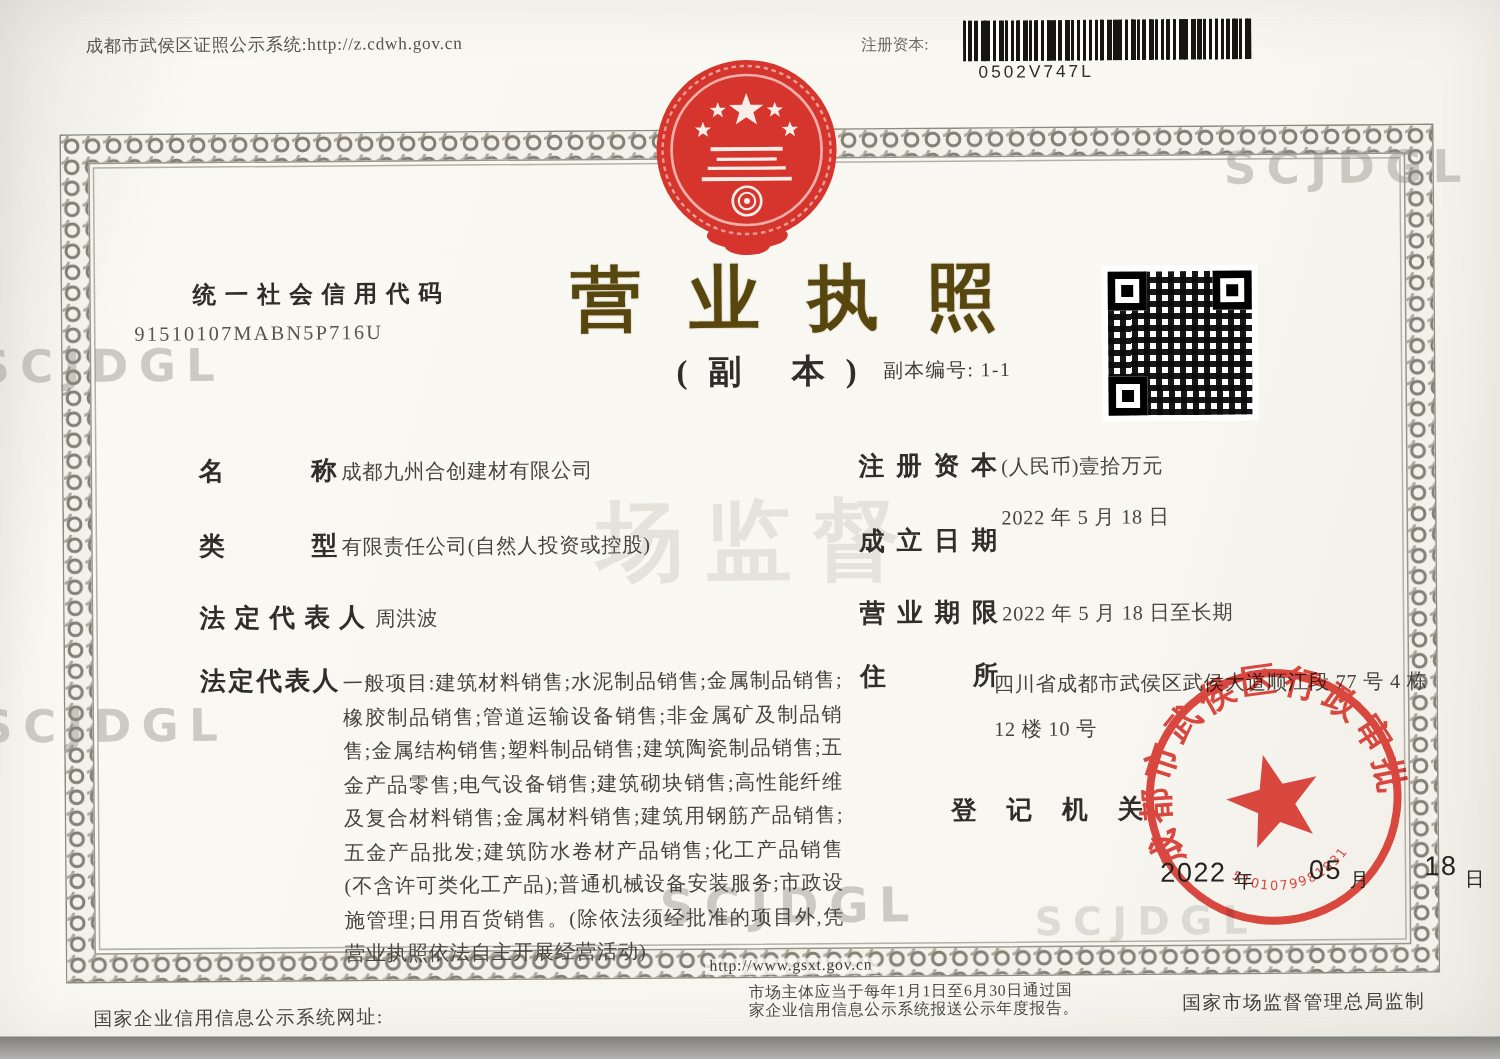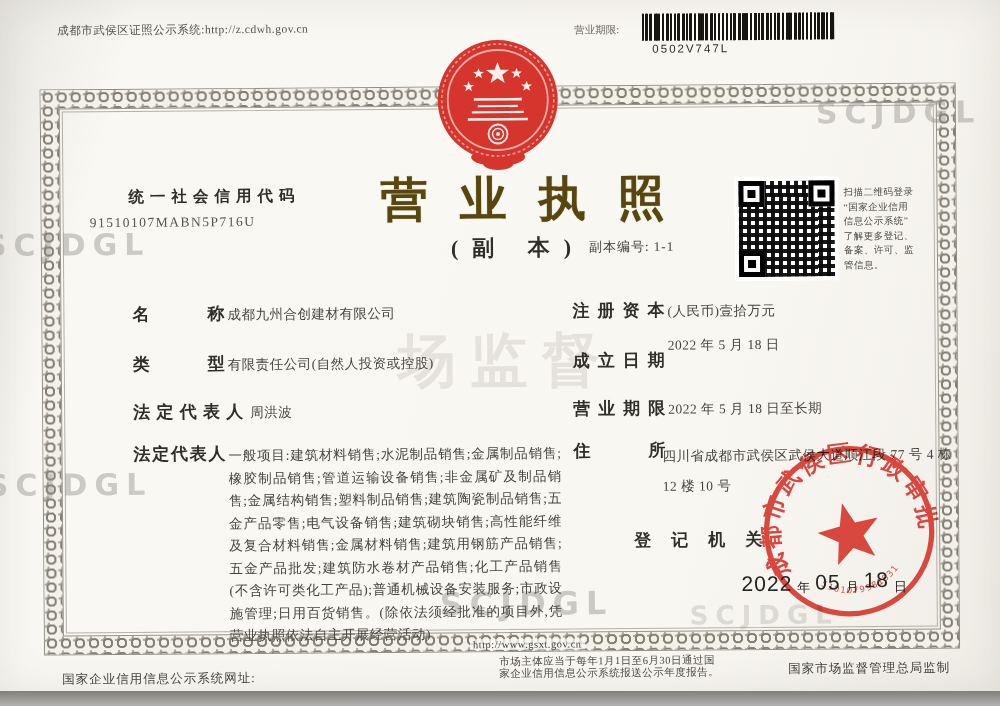--- a/index.html
+++ b/index.html
@@ -90,21 +90,21 @@
   #l-per    { left:573px; top:398px; width:92px; }
   #v-per    { left:668px; top:402px; }
   #l-addr   { left:573px; top:440px; width:92px; }
   #v-addr   { left:662px; top:443px; width:292px; line-height:30px; }
 
   #l-auth   { left:633px; top:530px; width:128px; z-index:6; }
 
   
   #issue-date { position:absolute; left:740px; top:574px; z-index:6; display:flex;
                 align-items:flex-start; color:#23221f; font-family:"Liberation Sans", sans-serif; }
-  #issue-date .num { font-size:21px; letter-spacing:1px; }
+  #issue-date .num { font-size:18px; letter-spacing:1px;margin-left:32px; }
   #issue-date .unit { font-size:13px; position:relative; top:7px; margin:0 5px; font-family:"Liberation Serif", serif; }
   #issue-date .n2 { position:relative; top:-1px; }
   #issue-date .n3 { position:relative; top:-3px; }
 
   
   #seal { position:absolute; left:752px; top:438px; width:192px; height:192px; z-index:5;
           transform:rotate(-14deg); opacity:.9; mix-blend-mode:multiply; }
 
   
   #ft-url   { left:468px; top:639px; font-size:10.5px; color:#3f3d38; z-index:5;
@@ -141,21 +141,21 @@
 
     <div id="frame">
       <div class="band" id="band-top"></div>
       <div class="band" id="band-bottom"></div>
       <div class="band" id="band-left"></div>
       <div class="band" id="band-right"></div>
       <div id="frame-line"></div>
     </div>
 
     <div class="txt" id="sys-line">成都市武侯区证照公示系统:http://z.cdwh.gov.cn</div>
-    <div class="txt" id="query-label">营业期限:</div>
+    <div class="txt" id="query-label">注册资本:</div>
     <div id="barcode"></div>
     <div class="txt" id="barcode-text">0502V747L</div>
 
     <div id="emblem">
       <svg width="160" height="135" viewBox="0 0 160 135">
         <ellipse cx="80" cy="119" rx="27" ry="9" fill="#d5352c"></ellipse>
         <ellipse cx="80" cy="126" rx="15" ry="6" fill="#d5352c"></ellipse>
         <circle cx="80" cy="62" r="60" fill="#d5352c"></circle>
         <circle cx="80" cy="62" r="56" fill="none" stroke="rgba(255,240,235,.55)" stroke-width="1.6" stroke-dasharray="3 2.4"></circle>
         <circle cx="80" cy="62" r="50" fill="none" stroke="rgba(255,240,235,.65)" stroke-width="1.8"></circle>
@@ -179,26 +179,20 @@
 
     <div class="txt" id="title-main">营业执照</div>
     <div class="txt" id="title-sub">(副 本)</div>
     <div class="txt" id="copy-no"><span>副本编号:</span> <span>1-1</span></div>
 
     <div id="qr">
       <div class="finder" id="f-tl"></div>
       <div class="finder" id="f-tr"></div>
       <div class="finder" id="f-bl"></div>
     </div>
-    <div class="txt" id="qr-note">扫描二维码登录
-“国家企业信用
-信息公示系统”
-了解更多登记、
-备案、许可、监
-管信息。</div>
 
     <div class="txt flabel" id="l-name">名称</div>
     <div class="txt fvalue" id="v-name">成都九州合创建材有限公司</div>
     <div class="txt flabel" id="l-type">类型</div>
     <div class="txt fvalue" id="v-type">有限责任公司(自然人投资或控股)</div>
     <div class="txt flabel" id="l-rep">法定代表人</div>
     <div class="txt fvalue" id="v-rep">周洪波</div>
     <div class="txt flabel" id="l-scope">法定代表人</div>
     <div class="txt fvalue" id="v-scope">一般项目:建筑材料销售;水泥制品销售;金属制品销售;橡胶制品销售;管道运输设备销售;非金属矿及制品销售;金属结构销售;塑料制品销售;建筑陶瓷制品销售;五金产品零售;电气设备销售;建筑砌块销售;高性能纤维及复合材料销售;金属材料销售;建筑用钢筋产品销售;五金产品批发;建筑防水卷材产品销售;化工产品销售(不含许可类化工产品);普通机械设备安装服务;市政设施管理;日用百货销售。(除依法须经批准的项目外,凭营业执照依法自主开展经营活动)</div>
 

